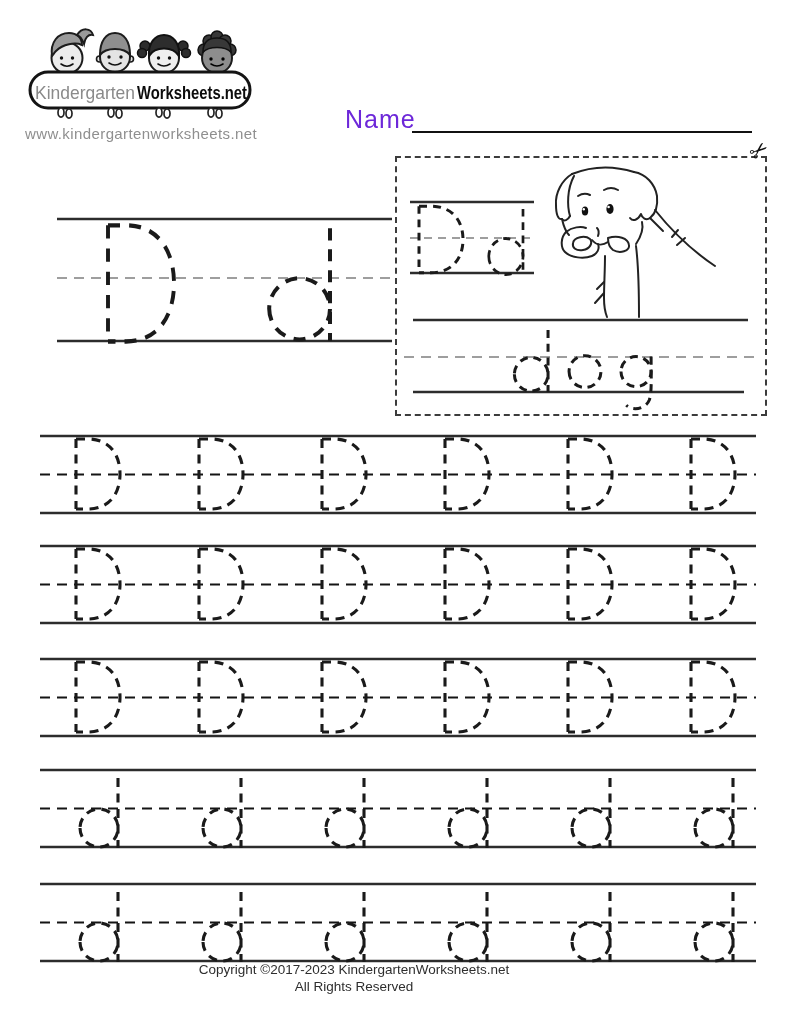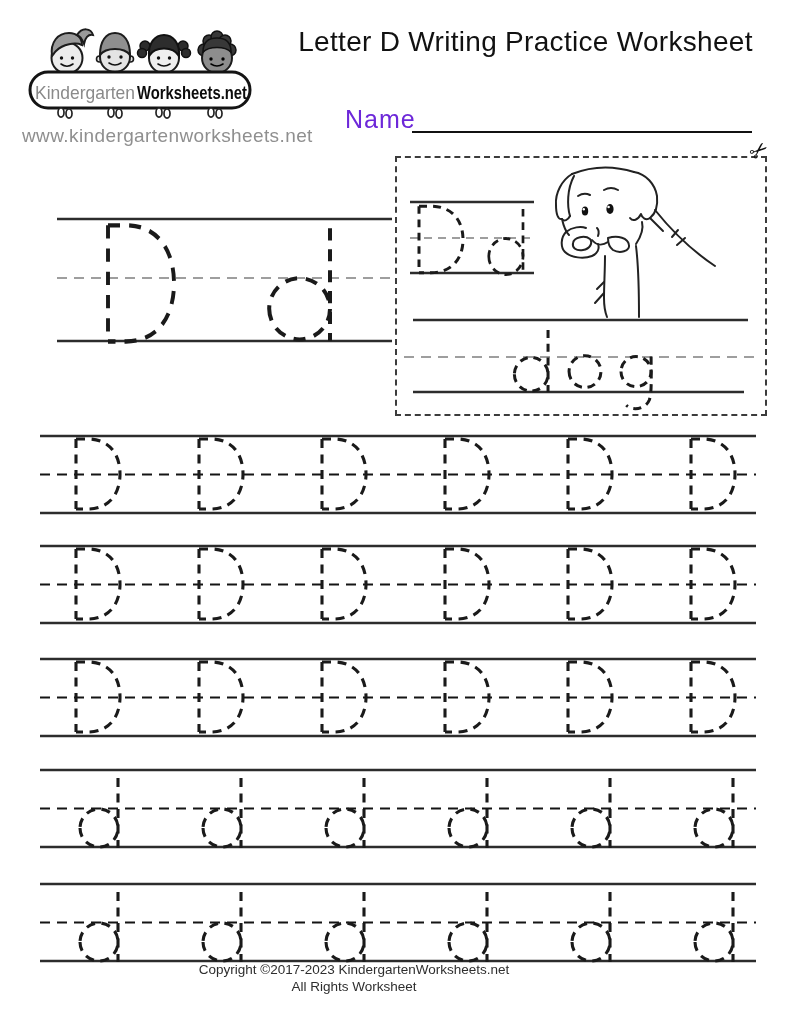--- a/index.html
+++ b/index.html
@@ -3,21 +3,21 @@
 <meta charset="utf-8">
 <style>
   html,body{margin:0;padding:0;background:#ffffff;}
   .page{
     position:relative;width:800px;height:1035px;background:#fff;
     font-family:"Liberation Sans", sans-serif;color:#1a1a1a;overflow:hidden;
   }
   .abs{position:absolute;}
   .site-url{
     left:22px;top:125px;width:238px;text-align:center;
-    font-size:19px;letter-spacing:0.4px;color:#8f8f8f;
+    font-size:15px;letter-spacing:0.4px;color:#8f8f8f;
   }
   .title{
     left:263px;top:26px;width:525px;margin:0;text-align:center;
     font-size:28px;font-weight:500;color:#111;letter-spacing:0.3px;
   }
   .name-label{
     left:345px;top:105px;font-size:25px;letter-spacing:1px;color:#6d28d9;
   }
   .name-line{
     left:412px;top:131px;width:340px;height:0;border-top:2.5px solid #111;
@@ -98,21 +98,20 @@
         <ellipse cx="142" cy="93.5" rx="3" ry="4.6"></ellipse>
       <ellipse cx="186" cy="92.5" rx="3" ry="4.6"></ellipse>
         <ellipse cx="194" cy="93.5" rx="3" ry="4.6"></ellipse>
     </g>
     <text x="10" y="79" font-size="19" fill="#8a8a8a" textLength="100" lengthAdjust="spacingAndGlyphs">Kindergarten</text>
     <text x="112" y="79" font-size="19" font-weight="bold" fill="#0c0c0c" textLength="110" lengthAdjust="spacingAndGlyphs">Worksheets.net</text>
   </svg>
 
   <div class="abs site-url">www.kindergartenworksheets.net</div>
 
-  <h1 class="abs title">Letter D Writing Practice Worksheet</h1>
   <span class="abs name-label">Name</span>
   <div class="abs name-line"></div>
 
   <div class="abs example-box">
     <svg id="box-guide" class="abs" style="left:9px;top:39px" width="140" height="88" viewBox="0 0 140 88">
         <line x1="4" y1="5" x2="128" y2="5" stroke="#2c2c2c" stroke-width="2.4"></line>
         <line x1="4" y1="41" x2="128" y2="41" stroke="#9e9e9e" stroke-width="2" stroke-dasharray="8 6"></line>
         <line x1="4" y1="76" x2="128" y2="76" stroke="#2c2c2c" stroke-width="2.4"></line>
         <g transform="translate(1,4.5) scale(1,0.95)">
           <path d="M12,5 V75" fill="none" stroke="#1a1a1a" stroke-width="3" stroke-dasharray="8 6"></path>
@@ -325,15 +324,15 @@
         </g>
         <g transform="translate(653,0) scale(1,1)">
           <path d="M40,10 V80" fill="none" stroke="#1a1a1a" stroke-width="3.1" stroke-dasharray="9 6.5"></path>
           <path d="M2,60 a19,19 0 1 0 38,0 a19,19 0 1 0 -38,0" fill="none" stroke="#1a1a1a" stroke-width="3.1" stroke-dasharray="9 6.5"></path>
         </g>
       </svg>
     </div>
 
   <div class="abs footer">
     <div>Copyright ©2017-2023 KindergartenWorksheets.net</div>
-    <div>All Rights Worksheet</div>
+    <div>All Rights Reserved</div>
   </div>
 </div>
 
 </body></html>

